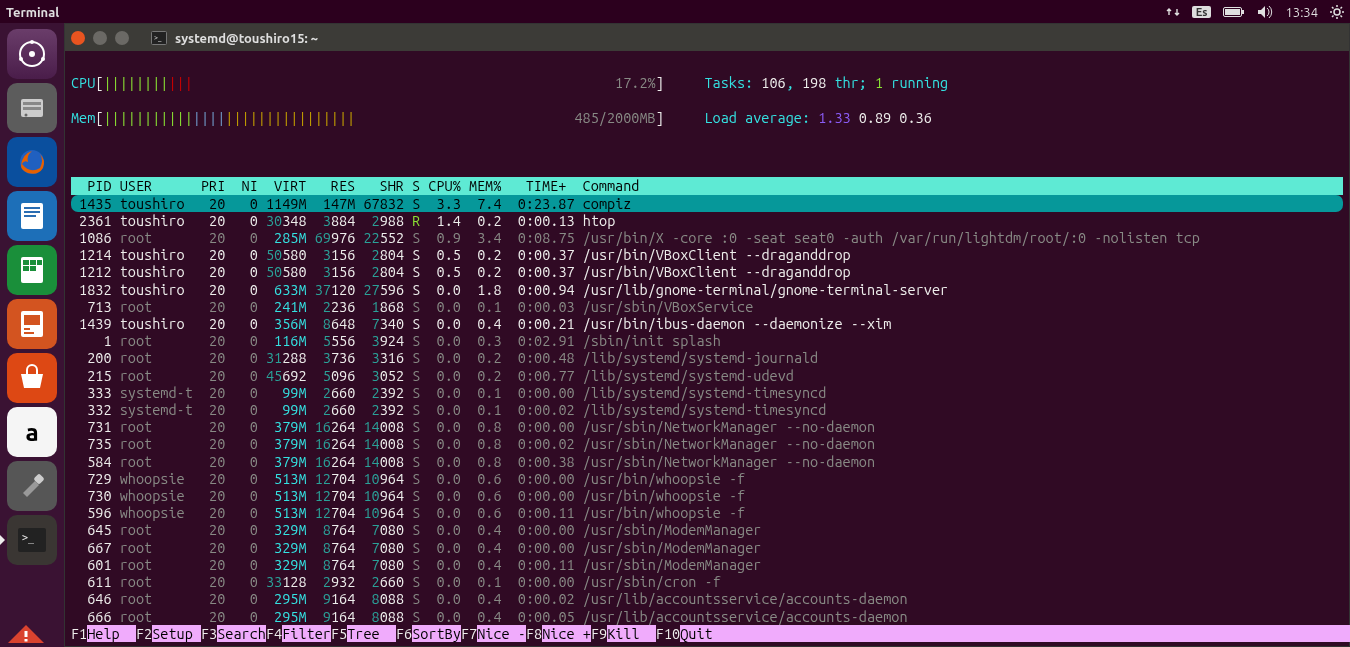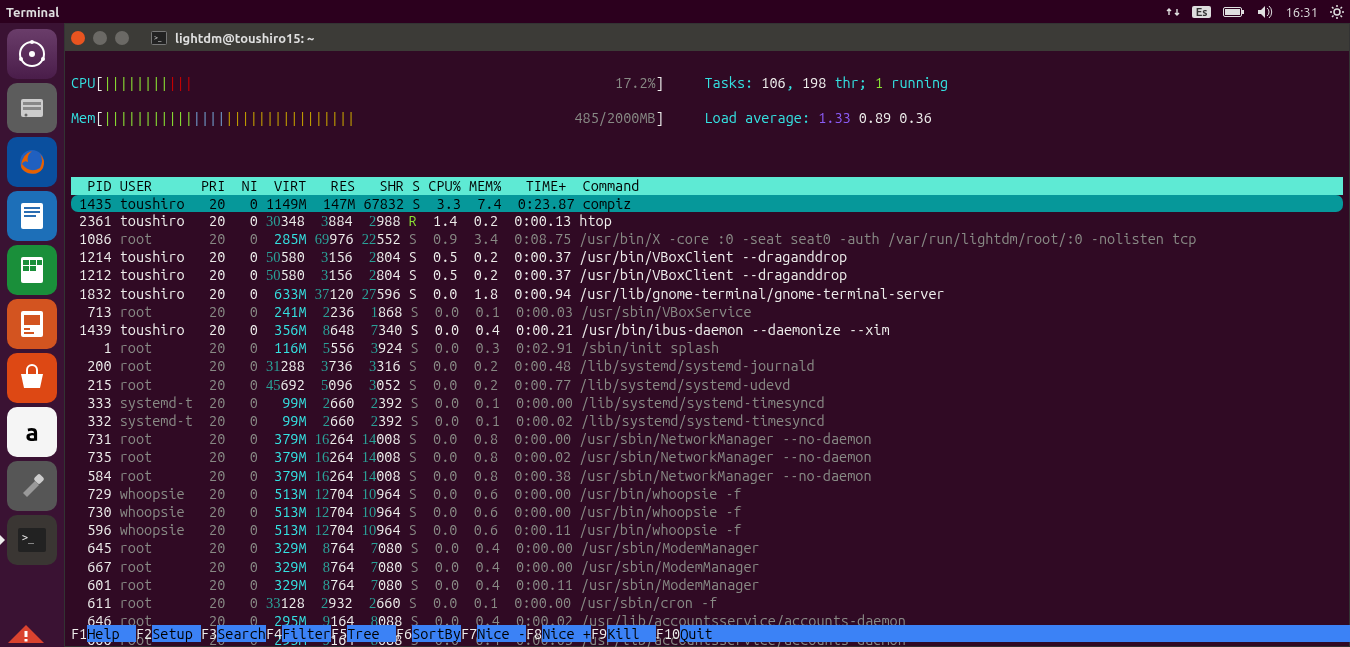--- a/index.html
+++ b/index.html
@@ -53,21 +53,21 @@
   .win-close { background:#e95420; }
   .win-min, .win-max { background:#6b6965; }
   .term-body {
     position:absolute; left:0; right:0; top:27px; bottom:0;
     background:#300a24; color:#eeeeec;
     padding:6px 6px 0 6px;
     line-height:17.2px;
     white-space:pre;
   }
   .c-cyan   { color:#34e2e2; }
-  .c-cyanB  { color:#2aa198;font-family:Liberation Serif, serif; }
+  .c-cyanB  { color:#2aa198; }
   .c-greenB { color:#8ae234; }
   .c-red    { color:#cc0000; }
   .c-white  { color:#eeeeec; }
   .c-gray   { color:#888a85; }
   .c-yellow { color:#c4a000; }
   .c-brown  { color:#8b5cf6; }
   .bar-line { display:block; }
   .hdr-row {
     background:#5eead4; color:#000; font-weight:400;
     display:block; padding:0 0;
@@ -75,21 +75,21 @@
   .sel-row {
     background:#06989a; color:#000;
     display:block;
     border-radius:7px;
   }
   .row { display:block; }
   .fn-bar {
     position:absolute; left:0; right:0; bottom:0; padding:0 6px 4px 6px;
   }
   .fn-key { color:#eeeeec; }
-  .fn-lab { background:#3b82f6; color:#000; padding:0 0; }
+  .fn-lab { background:#f0abfc; color:#000; padding:0 0; }
 </style>
 </head>
 <body>
 
 <div class="top-panel">
   <span class="title">Terminal</span>
   <span class="spacer"></span>
   <span class="indicator">
     <svg width="14" height="14" viewBox="0 0 14 14">
         <path d="M3 10 L3 4 M5 6 L3 4 L1 6 M11 4 L11 10 M9 8 L11 10 L13 8" stroke="#dfdfdf" stroke-width="1.4" fill="none"></path>
@@ -104,21 +104,21 @@
         <rect x="19" y="4" width="2" height="4" fill="#dfdfdf"></rect>
         <rect x="2" y="3" width="15" height="6" fill="#dfdfdf"></rect>
       </svg>
   </span>
   <span class="indicator">
     <svg width="16" height="14" viewBox="0 0 16 14">
         <path d="M1 5 h3 l4 -4 v12 l-4 -4 h-3 z" fill="#dfdfdf"></path>
         <path d="M10 3 a5 5 0 0 1 0 8 M12 1 a8 8 0 0 1 0 12" stroke="#dfdfdf" fill="none"></path>
       </svg>
   </span>
-  <span class="indicator">16:31</span>
+  <span class="indicator">13:34</span>
   <span class="indicator">
     <svg width="14" height="14" viewBox="0 0 14 14">
         <circle cx="7" cy="7" r="3" fill="none" stroke="#dfdfdf" stroke-width="1.5"></circle>
         <g stroke="#dfdfdf" stroke-width="1.5">
           <line x1="7" y1="0" x2="7" y2="2"></line>
           <line x1="7" y1="12" x2="7" y2="14"></line>
           <line x1="0" y1="7" x2="2" y2="7"></line>
           <line x1="12" y1="7" x2="14" y2="7"></line>
           <line x1="2" y1="2" x2="3.5" y2="3.5"></line>
           <line x1="10.5" y1="10.5" x2="12" y2="12"></line>
@@ -214,21 +214,21 @@
 <div class="term-window">
   <div class="term-titlebar">
     <span class="win-btn win-close"></span>
     <span class="win-btn win-min"></span>
     <span class="win-btn win-max"></span>
     <span style="width:6px"></span>
     <svg width="16" height="14" viewBox="0 0 16 14">
         <rect x="0.5" y="0.5" width="15" height="13" rx="1" fill="#222" stroke="#777"></rect>
         <text x="3" y="9" fill="#ddd" font-size="7">&gt;_</text>
       </svg>
-    <span style="font-weight:700">lightdm@toushiro15: ~</span>
+    <span style="font-weight:700">systemd@toushiro15: ~</span>
   </div>
 
   <div class="term-body">
 <span class="bar-line"><span class="c-cyan">CPU</span><span class="c-white">[</span><span class="c-greenB">||||||||</span><span class="c-red">|||</span><span>                                                    </span><span class="c-gray">17.2%</span><span class="c-white">]</span>     <span class="c-cyan">Tasks:</span> <span class="c-white">106</span><span class="c-cyan">, </span><span class="c-white">198</span> <span class="c-cyan">thr;</span> <span class="c-greenB">1</span> <span class="c-cyan">running</span></span>
 <span class="bar-line"><span class="c-cyan">Mem</span><span class="c-white">[</span><span class="c-greenB">|||||||||||</span><span style="color:#729fcf">||||</span><span class="c-yellow">||||||||||||||||</span><span>                           </span><span class="c-gray"><span>485</span>/<span>2000MB</span></span><span class="c-white">]</span>     <span class="c-cyan">Load average:</span> <span class="c-brown">1.33</span> <span class="c-white">0.89</span> <span class="c-white">0.36</span></span>
 <span class="bar-line"> </span>
 <span class="hdr-row">  PID USER      PRI  NI  VIRT   RES   SHR S CPU% MEM%   TIME+  Command</span><div id="process-rows"><span class="sel-row" style="display: block;"><span class=""> 1435</span> <span class="">toushiro </span> <span class=""> 20</span> <span class="">  0</span> <span>1149M</span> <span> 147M</span> <span>67832</span> <span class="">S</span> <span class=""> 3.3</span> <span class=""> 7.4</span> <span class=""> 0:23.87</span> <span class="">compiz</span></span><span class="row"><span class="c-white"> 2361</span> <span class="c-white">toushiro </span> <span class="c-white"> 20</span> <span class="c-white">  0</span> <span></span><span class="c-cyanB">30</span><span class="c-white">348</span> <span> </span><span class="c-cyanB">3</span><span class="c-white">884</span> <span> </span><span class="c-cyanB">2</span><span class="c-white">988</span> <span class="c-greenB">R</span> <span class="c-white"> 1.4</span> <span class="c-white"> 0.2</span> <span class="c-white"> 0:00.13</span> <span class="c-white">htop</span></span><span class="row"><span class="c-white"> 1086</span> <span class="c-gray">root     </span> <span class="c-gray"> 20</span> <span class="c-gray">  0</span> <span class="c-cyan"> 285M</span> <span></span><span class="c-cyanB">69</span><span class="c-white">976</span> <span></span><span class="c-cyanB">22</span><span class="c-white">552</span> <span class="c-gray">S</span> <span class="c-gray"> 0.9</span> <span class="c-gray"> 3.4</span> <span class="c-gray"> 0:08.75</span> <span class="c-gray">/usr/bin/X -core :0 -seat seat0 -auth /var/run/lightdm/root/:0 -nolisten tcp</span></span><span class="row"><span class="c-white"> 1214</span> <span class="c-white">toushiro </span> <span class="c-white"> 20</span> <span class="c-white">  0</span> <span></span><span class="c-cyanB">50</span><span class="c-white">580</span> <span> </span><span class="c-cyanB">3</span><span class="c-white">156</span> <span> </span><span class="c-cyanB">2</span><span class="c-white">804</span> <span class="c-white">S</span> <span class="c-white"> 0.5</span> <span class="c-white"> 0.2</span> <span class="c-white"> 0:00.37</span> <span class="c-white">/usr/bin/VBoxClient --draganddrop</span></span><span class="row"><span class="c-white"> 1212</span> <span class="c-white">toushiro </span> <span class="c-white"> 20</span> <span class="c-white">  0</span> <span></span><span class="c-cyanB">50</span><span class="c-white">580</span> <span> </span><span class="c-cyanB">3</span><span class="c-white">156</span> <span> </span><span class="c-cyanB">2</span><span class="c-white">804</span> <span class="c-white">S</span> <span class="c-white"> 0.5</span> <span class="c-white"> 0.2</span> <span class="c-white"> 0:00.37</span> <span class="c-white">/usr/bin/VBoxClient --draganddrop</span></span><span class="row"><span class="c-white"> 1832</span> <span class="c-white">toushiro </span> <span class="c-white"> 20</span> <span class="c-white">  0</span> <span class="c-cyan"> 633M</span> <span></span><span class="c-cyanB">37</span><span class="c-white">120</span> <span></span><span class="c-cyanB">27</span><span class="c-white">596</span> <span class="c-white">S</span> <span class="c-white"> 0.0</span> <span class="c-white"> 1.8</span> <span class="c-white"> 0:00.94</span> <span class="c-white">/usr/lib/gnome-terminal/gnome-terminal-server</span></span><span class="row"><span class="c-white">  713</span> <span class="c-gray">root     </span> <span class="c-gray"> 20</span> <span class="c-gray">  0</span> <span class="c-cyan"> 241M</span> <span> </span><span class="c-cyanB">2</span><span class="c-white">236</span> <span> </span><span class="c-cyanB">1</span><span class="c-white">868</span> <span class="c-gray">S</span> <span class="c-gray"> 0.0</span> <span class="c-gray"> 0.1</span> <span class="c-gray"> 0:00.03</span> <span class="c-gray">/usr/sbin/VBoxService</span></span><span class="row"><span class="c-white"> 1439</span> <span class="c-white">toushiro </span> <span class="c-white"> 20</span> <span class="c-white">  0</span> <span class="c-cyan"> 356M</span> <span> </span><span class="c-cyanB">8</span><span class="c-white">648</span> <span> </span><span class="c-cyanB">7</span><span class="c-white">340</span> <span class="c-white">S</span> <span class="c-white"> 0.0</span> <span class="c-white"> 0.4</span> <span class="c-white"> 0:00.21</span> <span class="c-white">/usr/bin/ibus-daemon --daemonize --xim</span></span><span class="row"><span class="c-white">    1</span> <span class="c-gray">root     </span> <span class="c-gray"> 20</span> <span class="c-gray">  0</span> <span class="c-cyan"> 116M</span> <span> </span><span class="c-cyanB">5</span><span class="c-white">556</span> <span> </span><span class="c-cyanB">3</span><span class="c-white">924</span> <span class="c-gray">S</span> <span class="c-gray"> 0.0</span> <span class="c-gray"> 0.3</span> <span class="c-gray"> 0:02.91</span> <span class="c-gray">/sbin/init splash</span></span><span class="row"><span class="c-white">  200</span> <span class="c-gray">root     </span> <span class="c-gray"> 20</span> <span class="c-gray">  0</span> <span></span><span class="c-cyanB">31</span><span class="c-white">288</span> <span> </span><span class="c-cyanB">3</span><span class="c-white">736</span> <span> </span><span class="c-cyanB">3</span><span class="c-white">316</span> <span class="c-gray">S</span> <span class="c-gray"> 0.0</span> <span class="c-gray"> 0.2</span> <span class="c-gray"> 0:00.48</span> <span class="c-gray">/lib/systemd/systemd-journald</span></span><span class="row"><span class="c-white">  215</span> <span class="c-gray">root     </span> <span class="c-gray"> 20</span> <span class="c-gray">  0</span> <span></span><span class="c-cyanB">45</span><span class="c-white">692</span> <span> </span><span class="c-cyanB">5</span><span class="c-white">096</span> <span> </span><span class="c-cyanB">3</span><span class="c-white">052</span> <span class="c-gray">S</span> <span class="c-gray"> 0.0</span> <span class="c-gray"> 0.2</span> <span class="c-gray"> 0:00.77</span> <span class="c-gray">/lib/systemd/systemd-udevd</span></span><span class="row"><span class="c-white">  333</span> <span class="c-gray">systemd-t</span> <span class="c-gray"> 20</span> <span class="c-gray">  0</span> <span class="c-cyan">  99M</span> <span> </span><span class="c-cyanB">2</span><span class="c-white">660</span> <span> </span><span class="c-cyanB">2</span><span class="c-white">392</span> <span class="c-gray">S</span> <span class="c-gray"> 0.0</span> <span class="c-gray"> 0.1</span> <span class="c-gray"> 0:00.00</span> <span class="c-gray">/lib/systemd/systemd-timesyncd</span></span><span class="row"><span class="c-white">  332</span> <span class="c-gray">systemd-t</span> <span class="c-gray"> 20</span> <span class="c-gray">  0</span> <span class="c-cyan">  99M</span> <span> </span><span class="c-cyanB">2</span><span class="c-white">660</span> <span> </span><span class="c-cyanB">2</span><span class="c-white">392</span> <span class="c-gray">S</span> <span class="c-gray"> 0.0</span> <span class="c-gray"> 0.1</span> <span class="c-gray"> 0:00.02</span> <span class="c-gray">/lib/systemd/systemd-timesyncd</span></span><span class="row"><span class="c-white">  731</span> <span class="c-gray">root     </span> <span class="c-gray"> 20</span> <span class="c-gray">  0</span> <span class="c-cyan"> 379M</span> <span></span><span class="c-cyanB">16</span><span class="c-white">264</span> <span></span><span class="c-cyanB">14</span><span class="c-white">008</span> <span class="c-gray">S</span> <span class="c-gray"> 0.0</span> <span class="c-gray"> 0.8</span> <span class="c-gray"> 0:00.00</span> <span class="c-gray">/usr/sbin/NetworkManager --no-daemon</span></span><span class="row"><span class="c-white">  735</span> <span class="c-gray">root     </span> <span class="c-gray"> 20</span> <span class="c-gray">  0</span> <span class="c-cyan"> 379M</span> <span></span><span class="c-cyanB">16</span><span class="c-white">264</span> <span></span><span class="c-cyanB">14</span><span class="c-white">008</span> <span class="c-gray">S</span> <span class="c-gray"> 0.0</span> <span class="c-gray"> 0.8</span> <span class="c-gray"> 0:00.02</span> <span class="c-gray">/usr/sbin/NetworkManager --no-daemon</span></span><span class="row"><span class="c-white">  584</span> <span class="c-gray">root     </span> <span class="c-gray"> 20</span> <span class="c-gray">  0</span> <span class="c-cyan"> 379M</span> <span></span><span class="c-cyanB">16</span><span class="c-white">264</span> <span></span><span class="c-cyanB">14</span><span class="c-white">008</span> <span class="c-gray">S</span> <span class="c-gray"> 0.0</span> <span class="c-gray"> 0.8</span> <span class="c-gray"> 0:00.38</span> <span class="c-gray">/usr/sbin/NetworkManager --no-daemon</span></span><span class="row"><span class="c-white">  729</span> <span class="c-gray">whoopsie </span> <span class="c-gray"> 20</span> <span class="c-gray">  0</span> <span class="c-cyan"> 513M</span> <span></span><span class="c-cyanB">12</span><span class="c-white">704</span> <span></span><span class="c-cyanB">10</span><span class="c-white">964</span> <span class="c-gray">S</span> <span class="c-gray"> 0.0</span> <span class="c-gray"> 0.6</span> <span class="c-gray"> 0:00.00</span> <span class="c-gray">/usr/bin/whoopsie -f</span></span><span class="row"><span class="c-white">  730</span> <span class="c-gray">whoopsie </span> <span class="c-gray"> 20</span> <span class="c-gray">  0</span> <span class="c-cyan"> 513M</span> <span></span><span class="c-cyanB">12</span><span class="c-white">704</span> <span></span><span class="c-cyanB">10</span><span class="c-white">964</span> <span class="c-gray">S</span> <span class="c-gray"> 0.0</span> <span class="c-gray"> 0.6</span> <span class="c-gray"> 0:00.00</span> <span class="c-gray">/usr/bin/whoopsie -f</span></span><span class="row"><span class="c-white">  596</span> <span class="c-gray">whoopsie </span> <span class="c-gray"> 20</span> <span class="c-gray">  0</span> <span class="c-cyan"> 513M</span> <span></span><span class="c-cyanB">12</span><span class="c-white">704</span> <span></span><span class="c-cyanB">10</span><span class="c-white">964</span> <span class="c-gray">S</span> <span class="c-gray"> 0.0</span> <span class="c-gray"> 0.6</span> <span class="c-gray"> 0:00.11</span> <span class="c-gray">/usr/bin/whoopsie -f</span></span><span class="row"><span class="c-white">  645</span> <span class="c-gray">root     </span> <span class="c-gray"> 20</span> <span class="c-gray">  0</span> <span class="c-cyan"> 329M</span> <span> </span><span class="c-cyanB">8</span><span class="c-white">764</span> <span> </span><span class="c-cyanB">7</span><span class="c-white">080</span> <span class="c-gray">S</span> <span class="c-gray"> 0.0</span> <span class="c-gray"> 0.4</span> <span class="c-gray"> 0:00.00</span> <span class="c-gray">/usr/sbin/ModemManager</span></span><span class="row"><span class="c-white">  667</span> <span class="c-gray">root     </span> <span class="c-gray"> 20</span> <span class="c-gray">  0</span> <span class="c-cyan"> 329M</span> <span> </span><span class="c-cyanB">8</span><span class="c-white">764</span> <span> </span><span class="c-cyanB">7</span><span class="c-white">080</span> <span class="c-gray">S</span> <span class="c-gray"> 0.0</span> <span class="c-gray"> 0.4</span> <span class="c-gray"> 0:00.00</span> <span class="c-gray">/usr/sbin/ModemManager</span></span><span class="row"><span class="c-white">  601</span> <span class="c-gray">root     </span> <span class="c-gray"> 20</span> <span class="c-gray">  0</span> <span class="c-cyan"> 329M</span> <span> </span><span class="c-cyanB">8</span><span class="c-white">764</span> <span> </span><span class="c-cyanB">7</span><span class="c-white">080</span> <span class="c-gray">S</span> <span class="c-gray"> 0.0</span> <span class="c-gray"> 0.4</span> <span class="c-gray"> 0:00.11</span> <span class="c-gray">/usr/sbin/ModemManager</span></span><span class="row"><span class="c-white">  611</span> <span class="c-gray">root     </span> <span class="c-gray"> 20</span> <span class="c-gray">  0</span> <span></span><span class="c-cyanB">33</span><span class="c-white">128</span> <span> </span><span class="c-cyanB">2</span><span class="c-white">932</span> <span> </span><span class="c-cyanB">2</span><span class="c-white">660</span> <span class="c-gray">S</span> <span class="c-gray"> 0.0</span> <span class="c-gray"> 0.1</span> <span class="c-gray"> 0:00.00</span> <span class="c-gray">/usr/sbin/cron -f</span></span><span class="row"><span class="c-white">  646</span> <span class="c-gray">root     </span> <span class="c-gray"> 20</span> <span class="c-gray">  0</span> <span class="c-cyan"> 295M</span> <span> </span><span class="c-cyanB">9</span><span class="c-white">164</span> <span> </span><span class="c-cyanB">8</span><span class="c-white">088</span> <span class="c-gray">S</span> <span class="c-gray"> 0.0</span> <span class="c-gray"> 0.4</span> <span class="c-gray"> 0:00.02</span> <span class="c-gray">/usr/lib/accountsservice/accounts-daemon</span></span><span class="row"><span class="c-white">  666</span> <span class="c-gray">root     </span> <span class="c-gray"> 20</span> <span class="c-gray">  0</span> <span class="c-cyan"> 295M</span> <span> </span><span class="c-cyanB">9</span><span class="c-white">164</span> <span> </span><span class="c-cyanB">8</span><span class="c-white">088</span> <span class="c-gray">S</span> <span class="c-gray"> 0.0</span> <span class="c-gray"> 0.4</span> <span class="c-gray"> 0:00.05</span> <span class="c-gray">/usr/lib/accountsservice/accounts-daemon</span></span></div>
     <div class="fn-bar" id="fn-bar"><span class="fn-key">F1</span><span class="fn-lab">Help  </span><span class="fn-key">F2</span><span class="fn-lab">Setup </span><span class="fn-key">F3</span><span class="fn-lab">Search</span><span class="fn-key">F4</span><span class="fn-lab">Filter</span><span class="fn-key">F5</span><span class="fn-lab">Tree  </span><span class="fn-key">F6</span><span class="fn-lab">SortBy</span><span class="fn-key">F7</span><span class="fn-lab">Nice -</span><span class="fn-key">F8</span><span class="fn-lab">Nice +</span><span class="fn-key">F9</span><span class="fn-lab">Kill  </span><span class="fn-key">F10</span><span class="fn-lab">Quit  </span><span class="fn-lab" style="display:inline-block;width:760px">&nbsp;</span></div>
   </div>
 </div>

